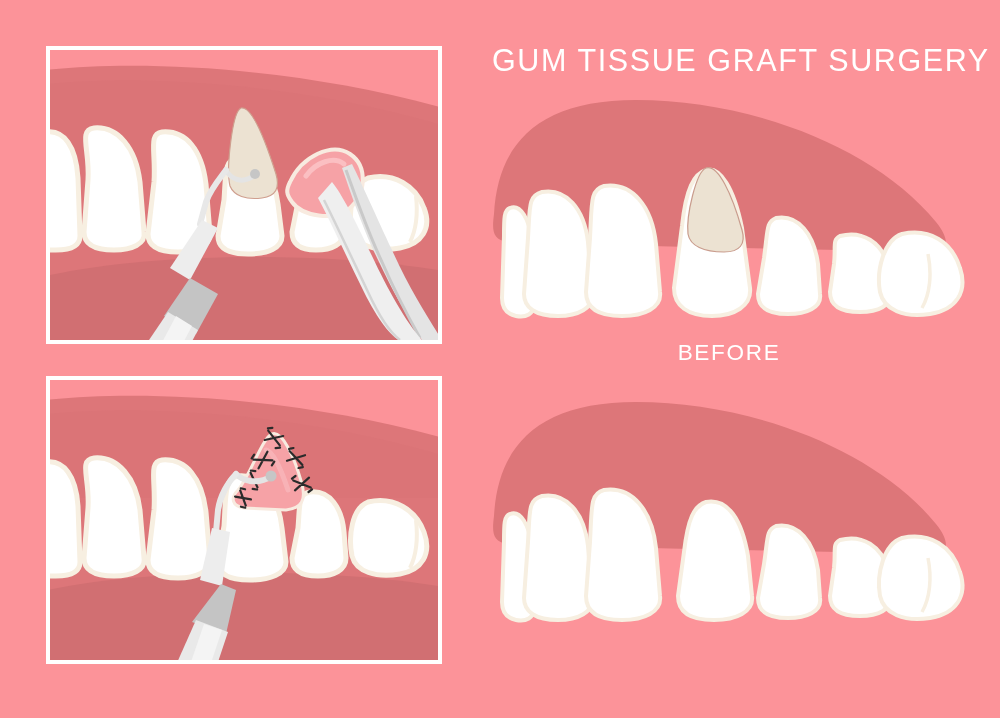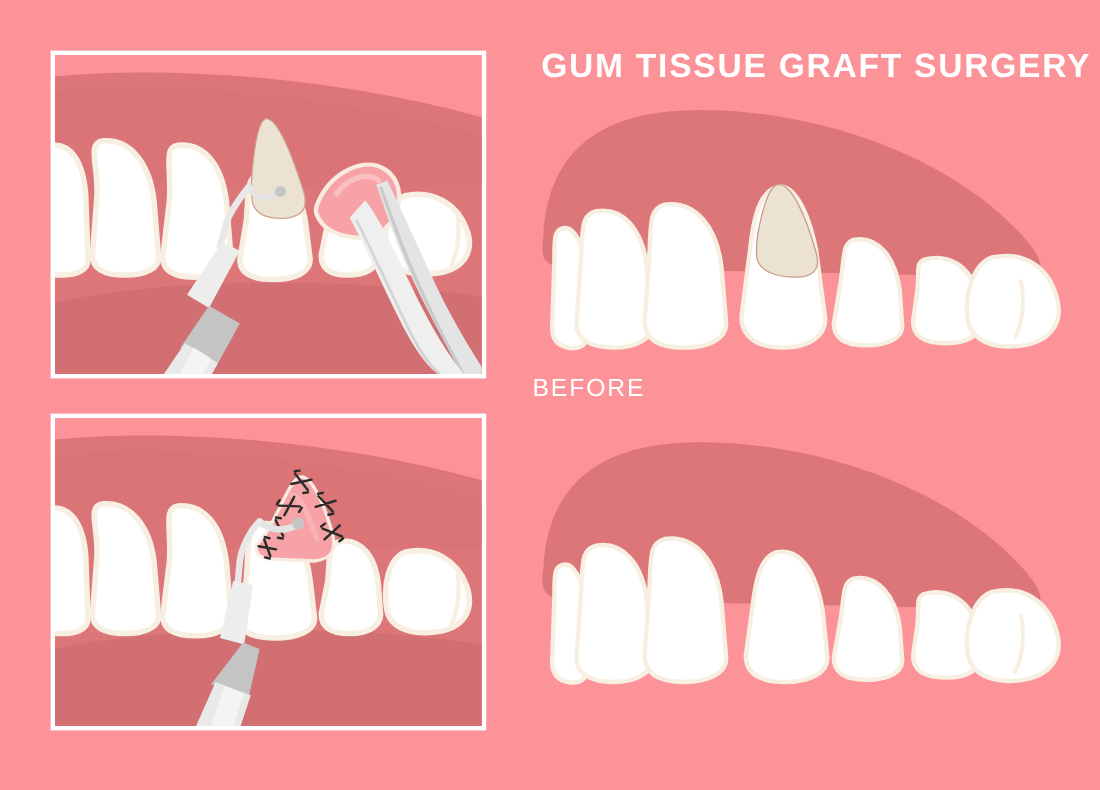--- a/index.html
+++ b/index.html
@@ -38,27 +38,28 @@
   #illus-after  { left: 484px; top: 398px; width: 490px; height: 230px; }
 
   #title {
     position: absolute;
     left: 492px;
     top: 43px;
     width: 500px;
     color: #ffffff;
     font-size: 30.5px;
     letter-spacing: 1.6px;
-    font-weight: 700;
+    font-weight: 400;
     white-space: nowrap;
     text-align: left;
   }
   .caption {
     position: absolute;
     width: 490px;
+    text-align: center;
     color: #ffffff;
     font-size: 22.5px;
     letter-spacing: 1.7px;
     font-weight: 400;
   }
   #caption-before { left: 484px; top: 340px; }
   #caption-after  { left: 484px; top: 645px; }
 </style>
 </head>
 <body>

